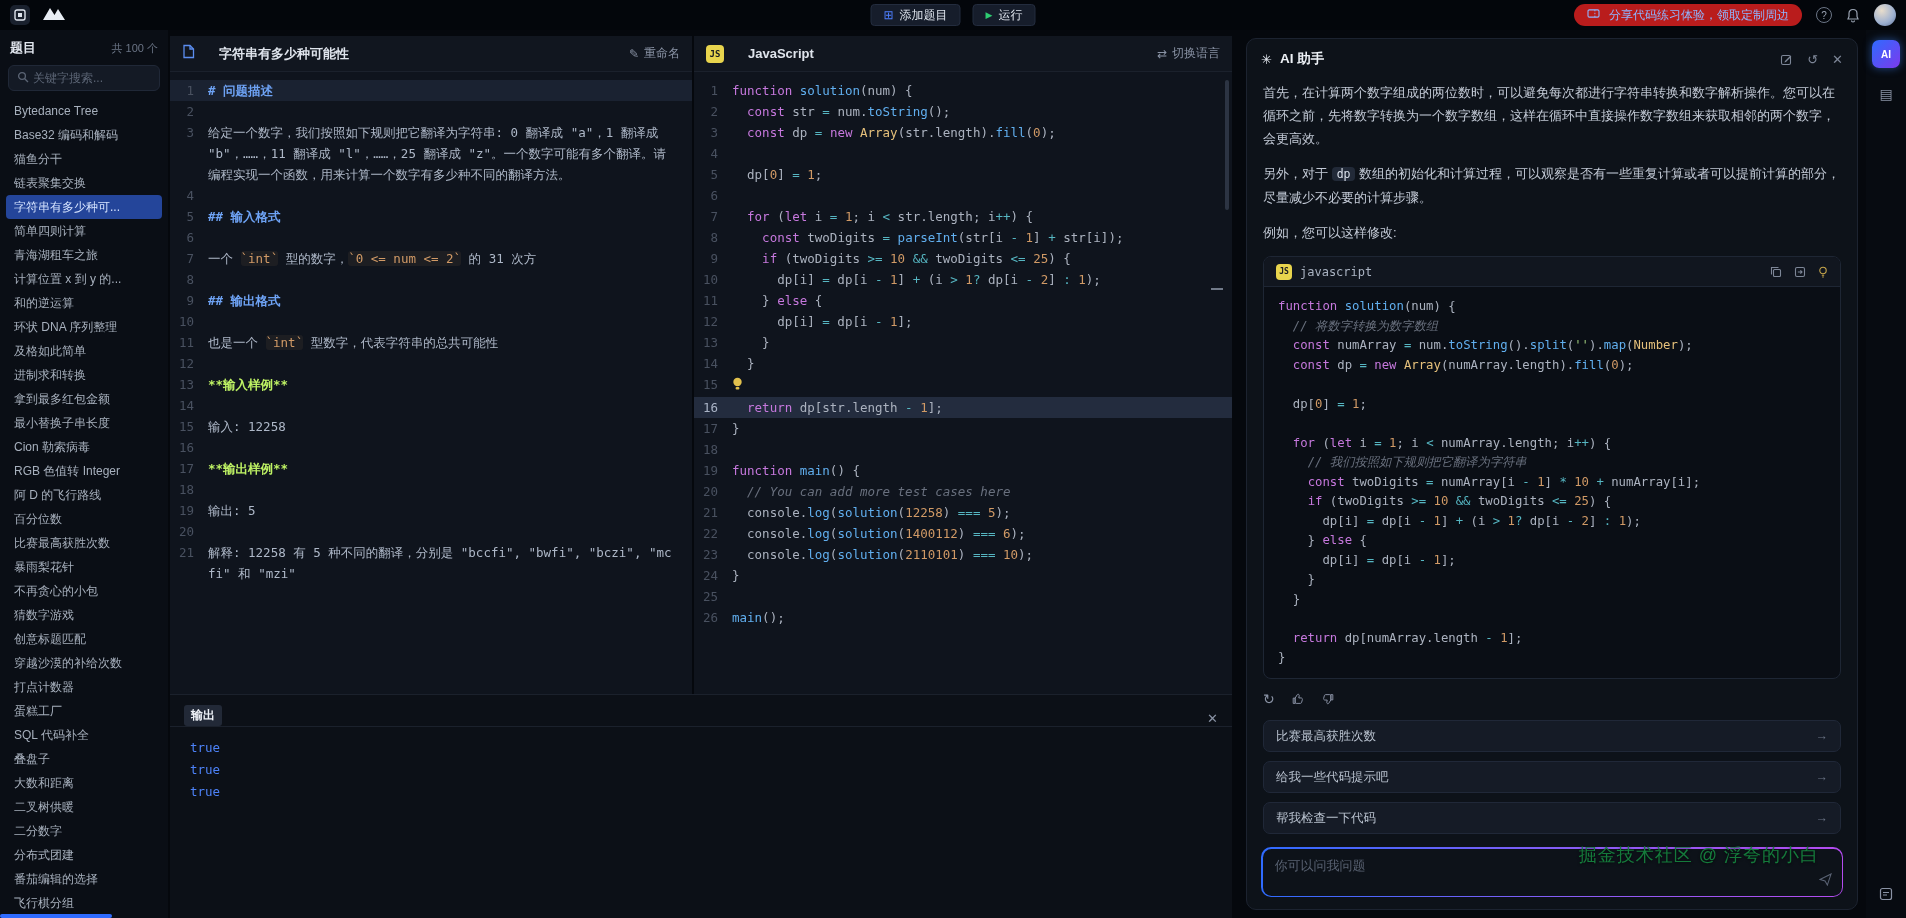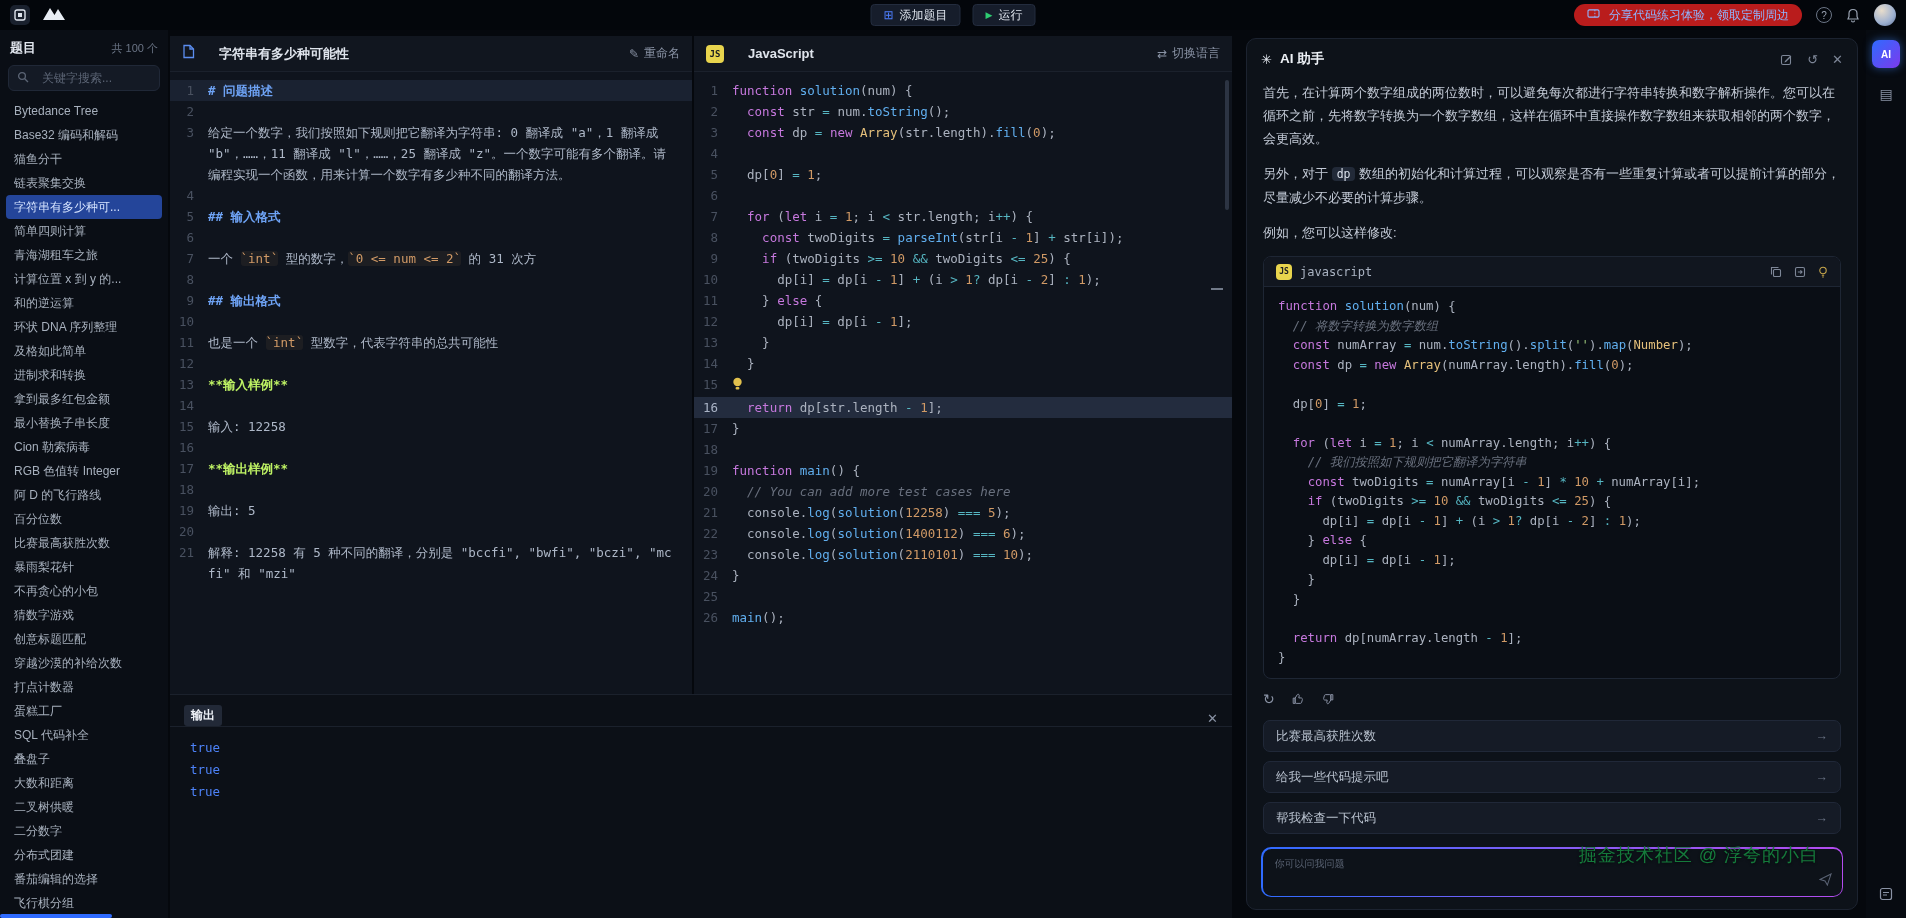--- a/index.html
+++ b/index.html
@@ -17,21 +17,21 @@
 .promo{height:22px;display:flex;align-items:center;gap:9px;background:#b91c1c;color:#8fb5ff;border-radius:11px;padding:0 13px;font-size:12px;cursor:pointer}
 .help{width:16px;height:16px;border-radius:50%;border:1px solid #6b7586;color:#9aa3b2;font-size:10px;display:flex;align-items:center;justify-content:center;cursor:pointer}
 .bell{color:#9aa3b2;display:flex;cursor:pointer}
 .avatar{width:22px;height:22px;border-radius:50%;background:radial-gradient(circle at 35% 30%,#e8ddcc,#9db0d0 60%,#5c6f96);cursor:pointer}
 
 .main{flex:1;display:flex;min-height:0}
 .sidebar{width:168px;flex:0 0 168px;background:#0a0e15;display:flex;flex-direction:column;overflow:hidden;position:relative}
 .sb-head{display:flex;align-items:baseline;justify-content:space-between;padding:9px 10px 5px}
 .sb-title{font-size:13px;font-weight:bold;color:#e2e7ef}
 .sb-count{font-size:11px;color:#6b7586}
-.sb-search{margin:3px 8px 8px;height:26px;background:#141a25;border:1px solid #202837;border-radius:6px;display:flex;align-items:center;gap:13px;padding:0 8px}
+.sb-search{margin:3px 8px 8px;height:26px;background:#141a25;border:1px solid #202837;border-radius:6px;display:flex;align-items:center;gap:4px;padding:0 8px}
 .sb-search input{flex:1;min-width:0;background:transparent;border:none;outline:none;color:#9aa3b2;font-size:12px;font-family:inherit}
 .sb-search input::placeholder{color:#5b6474}
 .sb-list{flex:1;overflow:hidden;padding:0 6px}
 .side-item{height:24px;line-height:24px;padding:0 8px;font-size:12px;color:#a7b0bd;border-radius:4px;white-space:nowrap;overflow:hidden;cursor:pointer}
 .side-item.active{background:#24459A;color:#d6e4ff}
 .sb-scroll{position:absolute;bottom:0;left:0;width:112px;height:4px;background:#2f6bff;border-radius:2px}
 
 .center{flex:1;display:flex;flex-direction:column;min-width:0;margin-left:2px}
 .panels{flex:1;display:flex;min-height:0;margin-top:6px}
 .problem-panel{width:522px;flex:0 0 522px;background:#0f141d;display:flex;flex-direction:column;margin-right:2px;min-height:0}
@@ -83,21 +83,21 @@
 .code-head-icons .hint{color:#c9a84c}
 .ai-code-body{padding:10px 14px;font-family:"DejaVu Sans Mono",monospace;font-size:12.3px;line-height:19.5px;color:#abb2bf}
 .ai-code-line{white-space:pre}
 .ai-actions{display:flex;gap:16px;color:#8a93a5;margin:0 0 8px;align-items:center;font-size:14px}
 .ai-actions span{cursor:pointer;display:flex;align-items:center}
 .ai-suggest{flex:0 0 auto;padding:4px 16px 2px}
 .sg-pill{height:32px;background:#151b26;border:1px solid #202838;border-radius:7px;display:flex;align-items:center;justify-content:space-between;padding:0 12px;font-size:12.5px;color:#b9c2cf;margin-bottom:9px;cursor:pointer}
 .sg-arrow{color:#6b7586}
 .ai-inputwrap{flex:0 0 auto;margin:2px 14px 12px;border-radius:10px;padding:1.5px;background:linear-gradient(90deg,#2f6bff,#8b5cf6 55%,#b44cf0)}
 .ai-input{background:#0d1219;border-radius:8.5px;height:47px;display:flex;align-items:flex-start;padding:9px 12px;position:relative}
-.ai-input input{flex:1;background:transparent;border:none;outline:none;color:#bef264;font-size:10px;font-family:inherit}
+.ai-input input{flex:1;background:transparent;border:none;outline:none;color:#bef264;font-size:13px;font-family:inherit}
 .ai-input input::placeholder{color:#596272}
 .send{position:absolute;right:10px;bottom:6px;color:#5a6374;cursor:pointer}
 .watermark{position:absolute;right:38px;bottom:42px;font-size:18px;color:#15803d;opacity:.95;pointer-events:none;font-weight:500;letter-spacing:1px;text-shadow:0 1px 3px rgba(0,0,0,.7);z-index:5}
 
 .right-strip{width:40px;flex:0 0 40px;background:#070b11;display:flex;flex-direction:column;align-items:center;padding:10px 0;position:relative}
 .strip-btn{width:28px;height:28px;border-radius:7px;display:flex;align-items:center;justify-content:center;margin-bottom:12px;color:#8a93a5;cursor:pointer;font-size:14px}
 .strip-btn.ai-active{background:linear-gradient(135deg,#2f6bff,#7c3aed);color:#fff;font-size:10px;font-weight:bold;box-shadow:0 0 8px rgba(59,130,246,.55)}
 .strip-bottom{margin-top:auto;margin-bottom:0}
 </style>
 </head>

